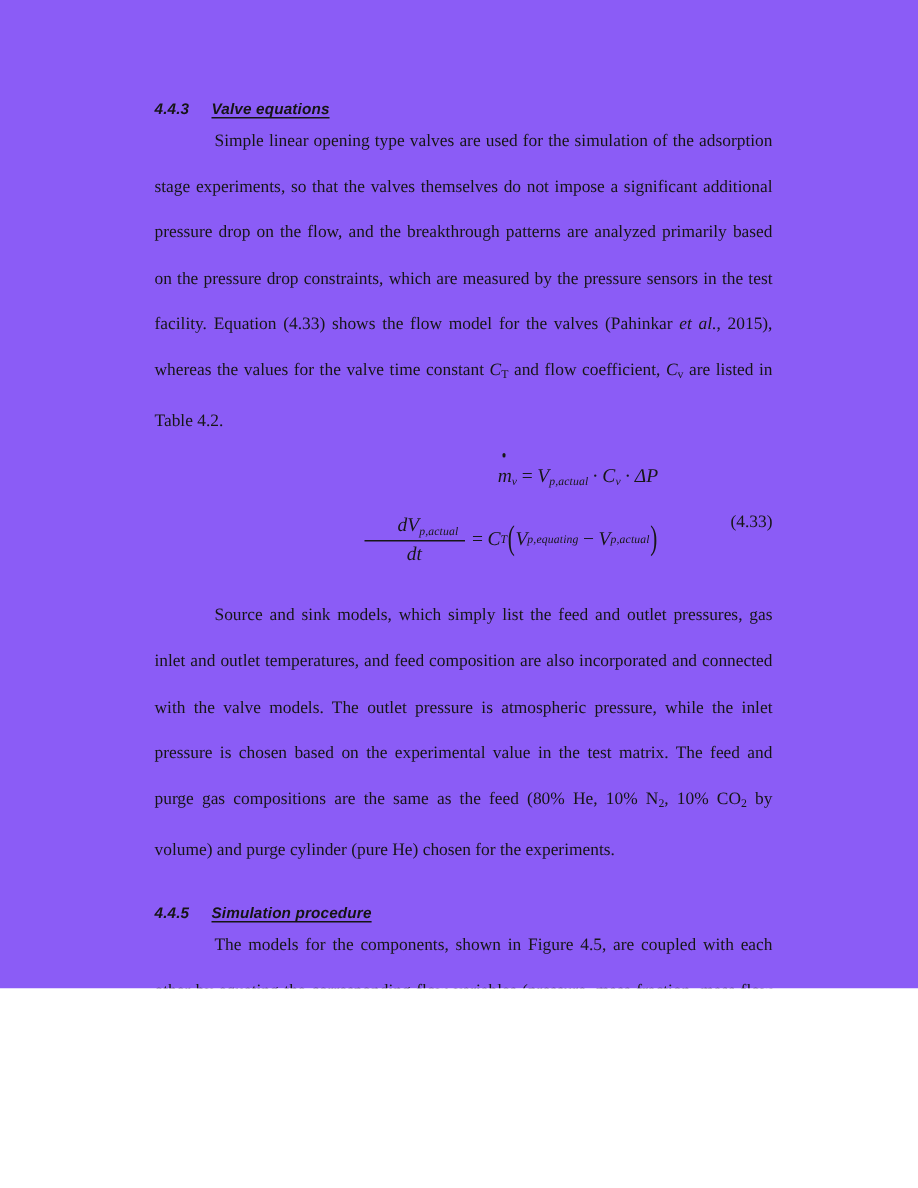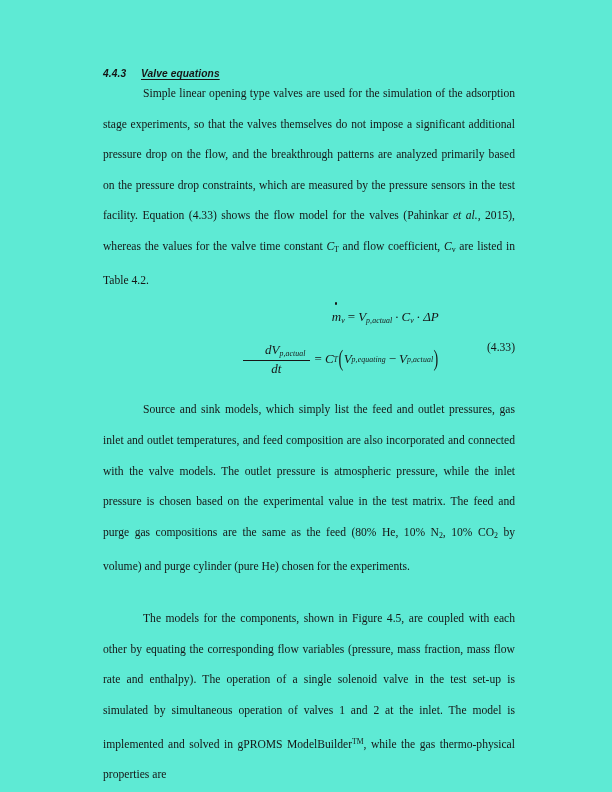--- a/index.html
+++ b/index.html
@@ -3,22 +3,22 @@
 <meta charset="utf-8">
 <style>
   html, body {
     margin: 0;
     padding: 0;
     background: #ffffff;
   }
   .page {
     position: relative;
     width: 612px;
-    height: 792px;
-    background: #5eead4;
+    height: 659px;
+    background: #8b5cf6;
     font-family: "Liberation Serif", "DejaVu Serif", serif;
     color: #141414;
     overflow: hidden;
   }
   .content {
     position: absolute;
     left: 103px;
     top: 68px;
     width: 412px;
   }
@@ -205,18 +205,22 @@
 
       </div>
       <div class="eqnum">(4.33)</div>
     </div>
 
 
     <p class="para first-line"><span>Source and sink models, which simply list the feed and outlet pressures, gas inlet and outlet temperatures, and feed composition are also incorporated and connected with the valve models. The outlet pressure is atmospheric pressure, while the inlet pressure is chosen based on the experimental value in the test matrix. The feed and purge gas compositions are the same as the feed (80% He, 10% N</span><sub>2</sub><span>, 10% CO</span><sub>2</sub><span> by volume) and purge cylinder (pure He) chosen for the experiments.</span></p>
 
     <div class="spacer-md"></div>
 
+    <div class="heading">
+      <span class="num">4.4.5</span>
+      <span class="title">Simulation procedure</span>
+    </div>
 
     <p class="para first-line"><span>The models for the components, shown in Figure 4.5, are coupled with each other by equating the corresponding flow variables (pressure, mass fraction, mass flow rate and enthalpy). The operation of a single solenoid valve in the test set-up is simulated by simultaneous operation of valves 1 and 2 at the inlet. The model is implemented and solved in gPROMS ModelBuilder</span><sup>TM</sup><span>, while the gas thermo-physical properties are</span></p>
 
   </div>
 
 </div>
 
 </body></html>

